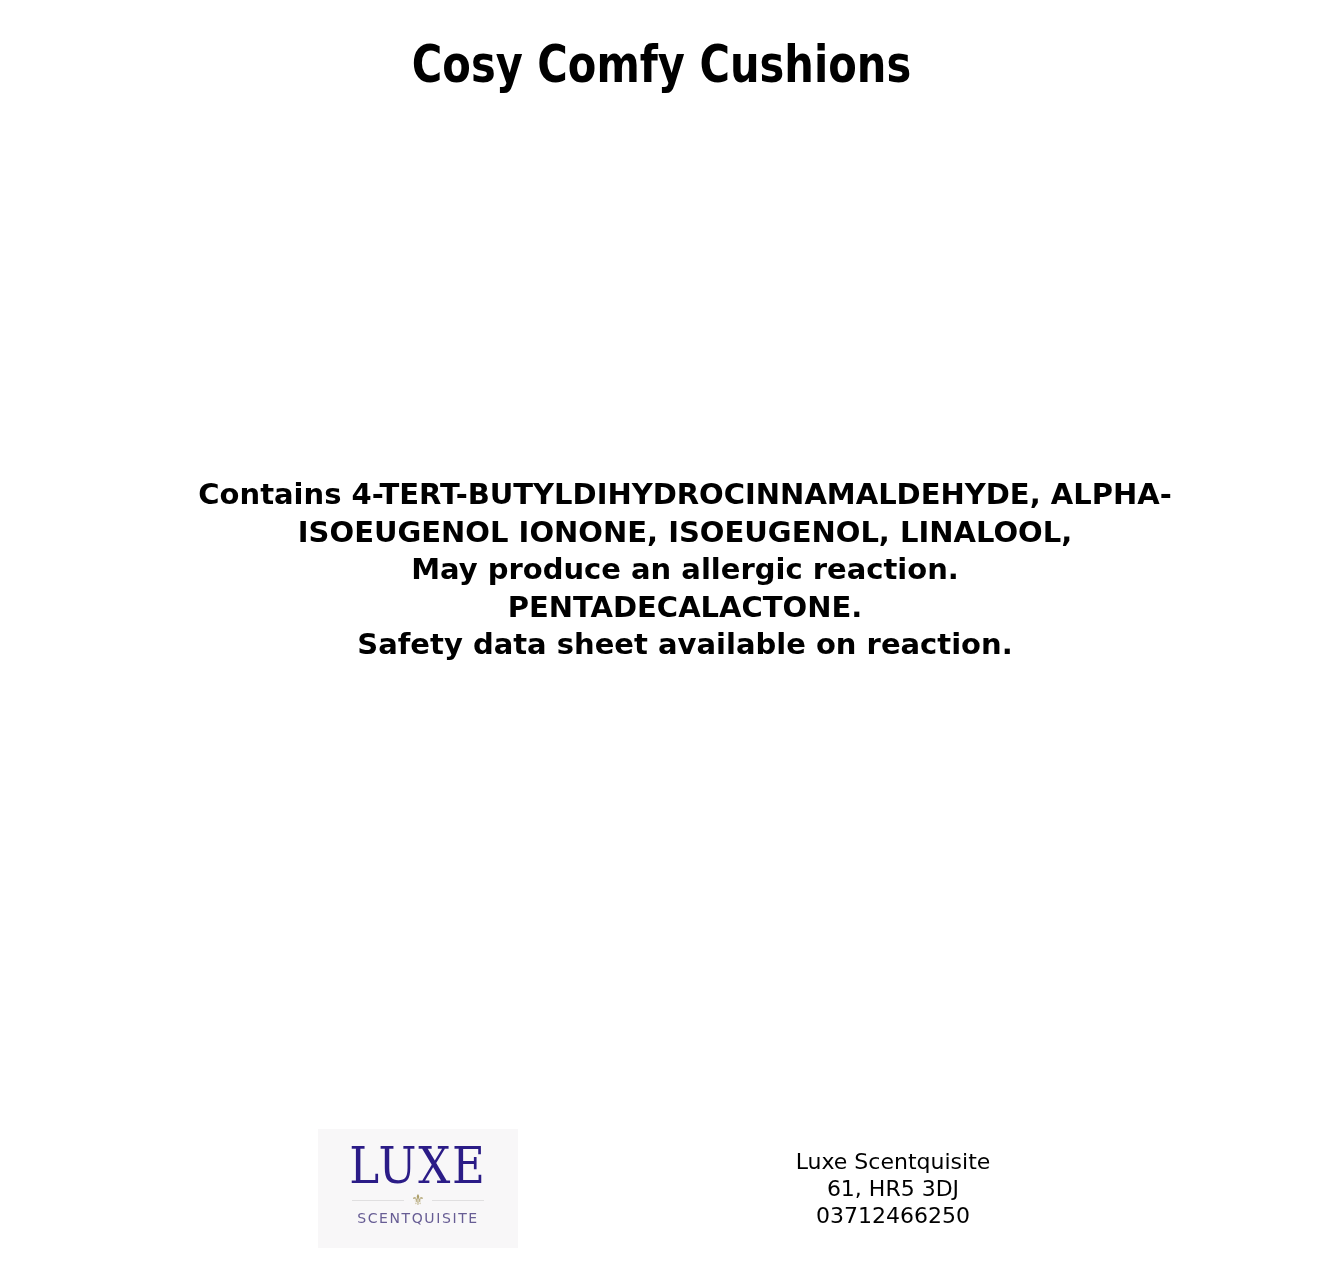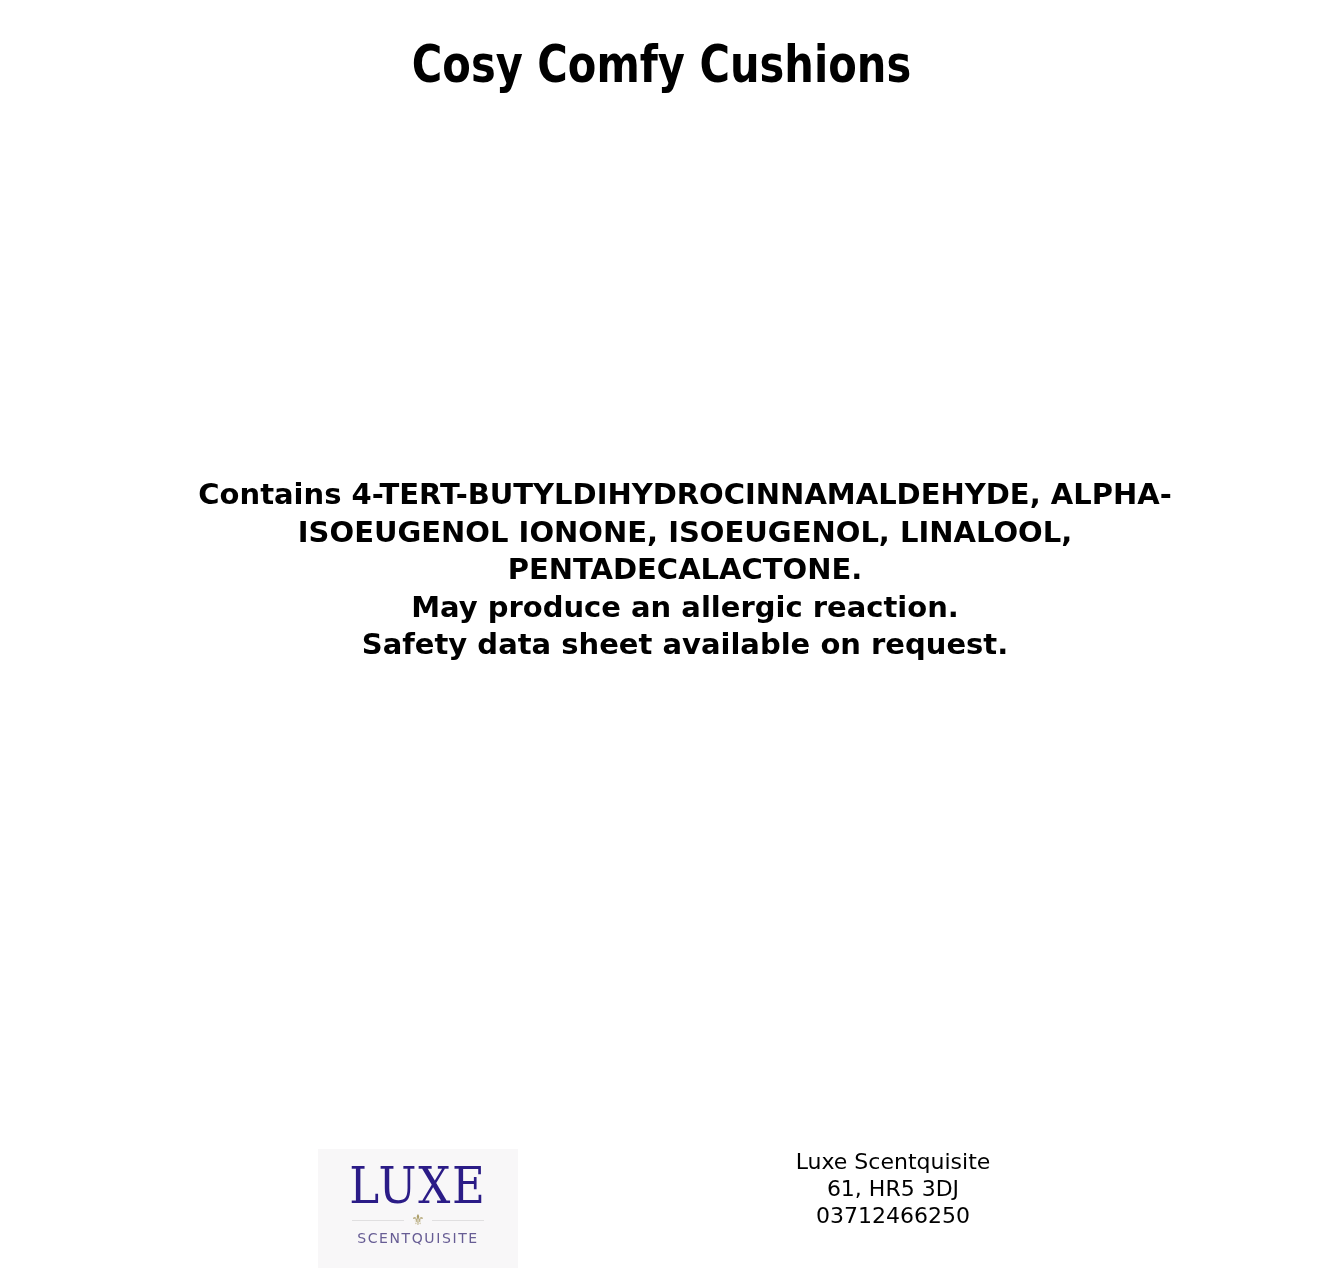--- a/index.html
+++ b/index.html
@@ -39,21 +39,20 @@
   }
   .warning .wline { white-space: nowrap; }
   .logo-box {
     position: absolute;
     left: 318px;
     top: 1129px;
     width: 200px;
     height: 119px;
     background: #f8f7f8;
     text-align: center;
-    margin-top: 20px;
   }
   .brand {
     position: absolute;
     top: 12px;
     left: 0;
     width: 100%;
     font-family: "DejaVu Serif", "Liberation Serif", serif;
     font-size: 50px;
     line-height: 50px;
     color: #2b1c87;
@@ -110,23 +109,23 @@
 </head>
 <body>
 
 <div class="page">
 
   <h1 class="title">Cosy Comfy Cushions</h1>
 
   <div class="warning">
     <div class="wline">Contains 4-TERT-BUTYLDIHYDROCINNAMALDEHYDE, ALPHA-</div>
     <div class="wline">ISOEUGENOL IONONE, ISOEUGENOL, LINALOOL,</div>
+    <div class="wline">May produce an allergic reaction.</div>
     <div class="wline">PENTADECALACTONE.</div>
-    <div class="wline">May produce an allergic reaction.</div>
-    <div class="wline">Safety data sheet available on request.</div>
+    <div class="wline">Safety data sheet available on reaction.</div>
   </div>
 
   <div class="logo-box">
     <div class="brand">LUXE</div>
     <div class="divider-row">
       <span class="divider-line"></span>
       <span class="fleur">⚜</span>
       <span class="divider-line"></span>
     </div>
     <div class="subbrand">SCENTQUISITE</div>

